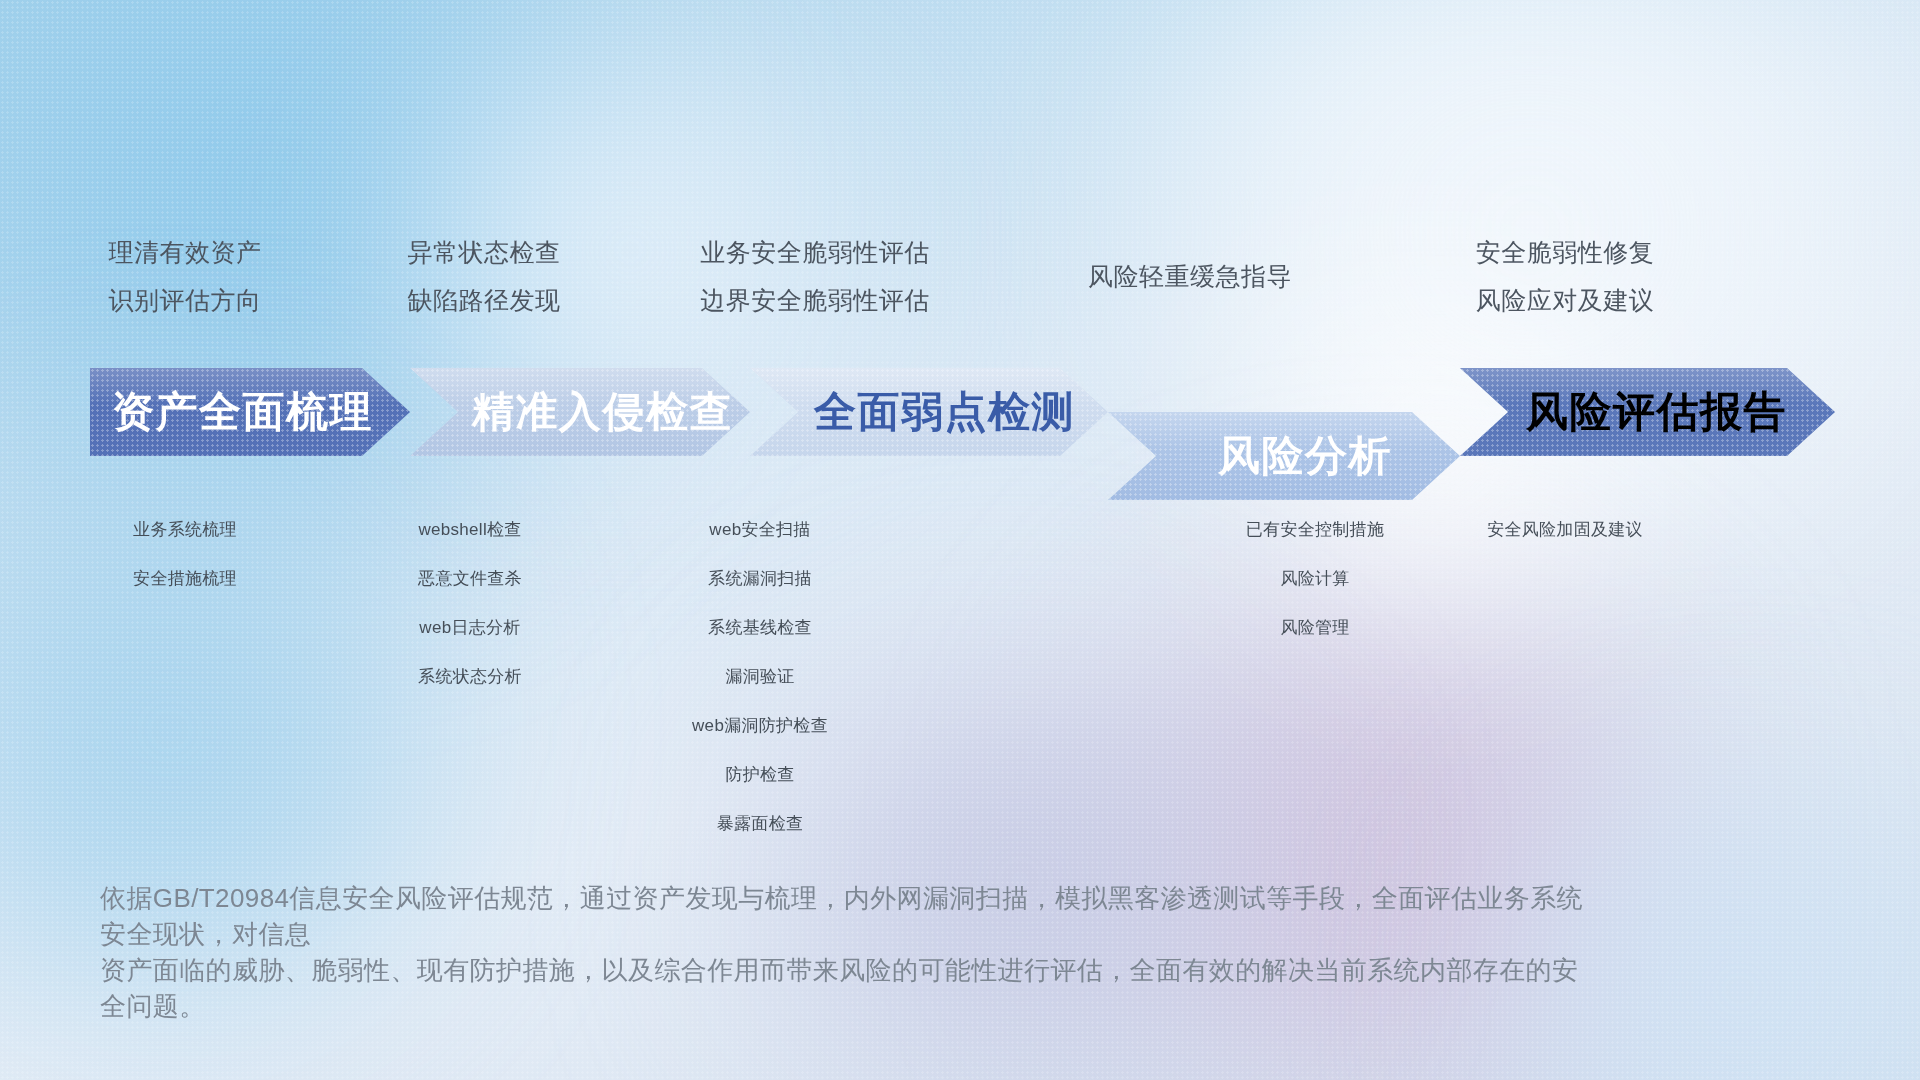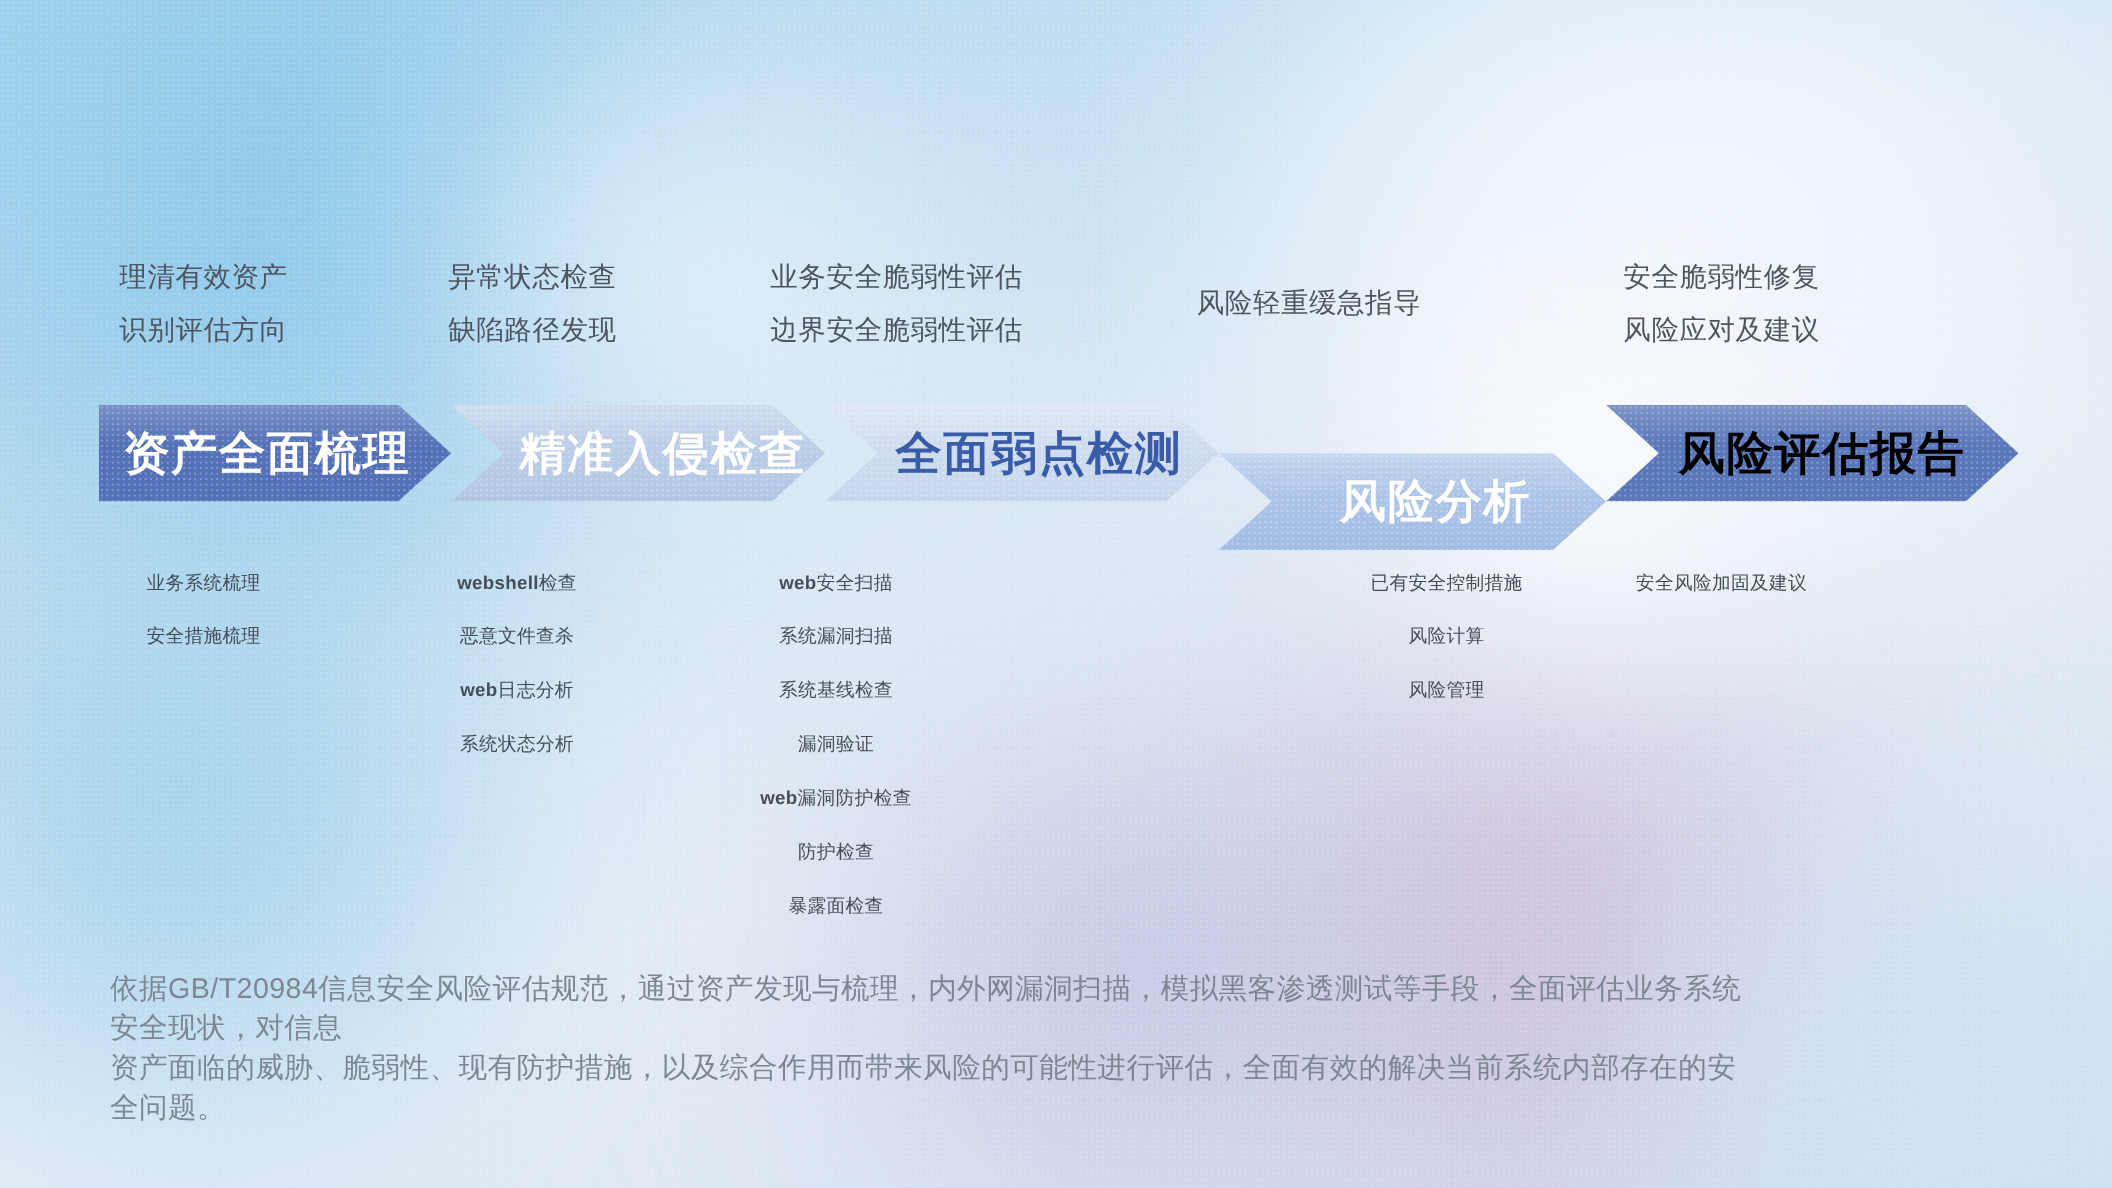--- a/index.html
+++ b/index.html
@@ -56,21 +56,21 @@
   }
 
   
   .bot-item {
     color:#454e58;
     font-size:17px;
     line-height:49px;
     white-space:nowrap;
     letter-spacing:.3px;
   }
-  .bot-item .en { font-weight:bold; }
+  .bot-item .en { font-weight:normal; }
 
   
   #band { position:absolute; left:0; top:368px; height:88px; width:1920px; }
   .chev {
     position:absolute; top:0; height:88px;
     display:flex; align-items:center;
     box-shadow:0 2px 7px rgba(90,115,165,0.25);
   }
   .chev .txt {
     position:relative;

